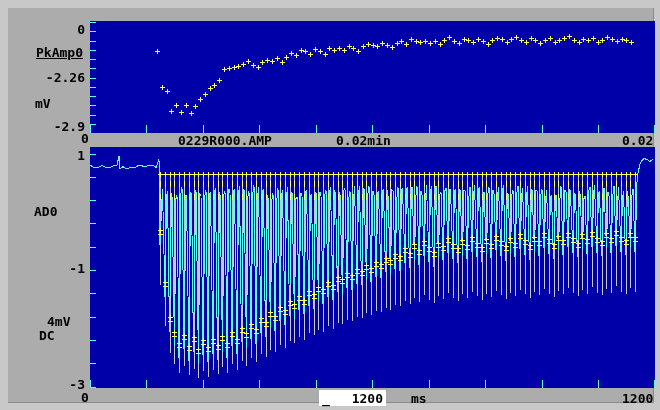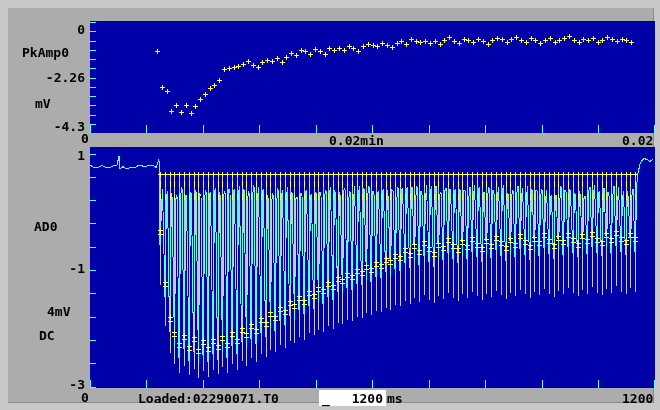--- a/index.html
+++ b/index.html
@@ -13,43 +13,43 @@
     position:absolute;left:8px;top:8px;width:645px;height:394px;
     background:#acacac;
     border-right:1px solid #8a8a8a;border-bottom:1px solid #8a8a8a;
   }
   .plot{position:absolute;display:block;}
   #topsvg{left:82px;top:13px;}
   #botsvg{left:82px;top:139px;}
   .lbl{position:absolute;font-size:13px;line-height:14px;white-space:pre;}
   .rbox{left:0;width:77px;text-align:right;}
   #t-y0{top:15px;}
-  #t-name{left:14px;top:38px;}
+  #t-name{left:28px;top:38px;text-decoration:underline;}
   #t-ymid{top:63px;}
   #t-unit{left:27px;top:89px;}
   #t-ybot{top:112px;}
   #t-x0{left:73px;top:124px;}
   #t-file{left:170px;top:126px;}
-  #t-scale{left:321px;top:126px;}
+  #t-scale{left:328px;top:126px;}
   #t-xr{left:614px;top:126px;text-align:right;}
   #b-y1{top:141px;}
-  #b-name{left:26px;top:197px;margin-top:15px;}
+  #b-name{left:26px;top:197px;}
   #b-ymid{top:254px;}
-  #b-gain{left:39px;top:297px;}
+  #b-gain{left:39px;top:307px;}
   #b-dc{left:31px;top:321px;}
   #b-ybot{top:370px;}
   #b-x0{left:73px;top:383px;}
   #b-loaded{left:130px;top:384px;}
   #sweep-box{
     position:absolute;left:311px;top:382px;width:67px;height:16px;
     background:#fff;display:flex;justify-content:space-between;
     align-items:center;padding:0 3px;box-sizing:border-box;
     font-size:13px;
   }
-  #b-ms{left:379px;top:384px;}
+  #b-ms{left:379px;top:384px;padding-left:24px;}
   #b-xr{left:614px;top:384px;}
 </style>
 </head>
 <body>
 
 <div id="screen">
   <div id="panel">
 
     <svg id="topsvg" class="plot" width="565" height="112" viewBox="0 0 565 112">
         <rect x="0" y="0" width="565" height="112" fill="#0000a8"></rect>
@@ -63,33 +63,33 @@
         <path d="M70,30V138M75,30V179M80,30V206M84,30V217M89,30V226M94,30V219M99,30V228M104,30V222M108,30V231M113,30V224M118,30V230M123,30V223M128,30V227M132,30V220M137,30V226M142,30V217M147,30V223M152,30V214M156,30V219M161,30V211M166,30V215M171,30V207M176,30V210M180,30V203M185,30V205M190,30V198M195,30V201M200,30V194M204,30V196M209,30V190M214,30V193M219,30V186M224,30V188M228,30V183M233,30V185M238,30V179M243,30V182M248,30V176M252,30V177M257,30V173M262,30V174M267,30V170M272,30V171M276,30V166M281,30V168M286,30V164M291,30V165M296,30V161M300,30V163M305,30V158M310,30V159M315,30V154M320,30V157M324,30V151M329,30V155M334,30V148M339,30V153M344,30V156M348,30V149M353,30V152M358,30V146M363,30V151M368,30V154M372,30V147M377,30V151M382,30V145M387,30V149M392,30V153M396,30V147M401,30V150M406,30V144M411,30V148M416,30V152M420,30V146M425,30V149M430,30V143M435,30V147M440,30V151M444,30V145M449,30V148M454,30V142M459,30V147M464,30V150M468,30V144M473,30V147M478,30V141M483,30V146M488,30V149M492,30V143M497,30V147M502,30V140M507,30V146M512,30V148M516,30V142M521,30V146M526,30V139M531,30V145M536,30V147M540,30V141M545,30V145" stroke="#c6c6c6" stroke-width="1" fill="none" shape-rendering="crispEdges"></path>
         <path d="M0,18L3,20L6,20.5L9,20L12,18.5L15,20L18,20.5L21,20L24,18.5L27,18L29,9L30,22L33,19.5L36,22L39,21L42,20L45,21L48,18.5L51,18.5L54,19.5L57,19L60,18.5L63,18L66,20.5L69,12L70,97.5L72,52L72.5,42L75,149.5L76.5,50L77.5,44.5L79.5,184.5L81.5,46.5L82,49.5L84.5,199L86,51.5L87,48L89,211L91,46.5L92,40L94,202L96,48.5L96.5,50L99,214L100.5,45L101.5,48L103.5,205L105.5,49.5L106,43.5L108.5,216.5L110,47.5L111,49L113,208L115,48.5L116,43L118,215L120,46L120.5,45.5L123,207L124.5,43.5L125.5,42L127.5,212.5L129.5,45.5L130,47L132.5,203.5L134,47L135,44.5L137,211L139,42L140,46L142,199L144,43.5L144.5,43L147,207L148.5,46L149.5,39.5L151.5,195L153.5,52L154,42L156.5,201L158,49L159,44L161,191.5L163,45L164,38L166,196.5L168,46L168.5,40L171,186L172.5,44L173.5,43L175.5,189.5L177.5,48L178,50L180.5,180L182,52L183,46.5L185,183.5L187,51L188,41.5L190,174L192,46.5L192.5,43L195,177.5L196.5,49.5L197.5,40.5L199.5,168.5L201.5,48L202,45L204.5,172L206,51.5L207,50L209,163L211,46.5L212,49L214,167L216,44L216.5,43.5L219,158.5L220.5,49L221.5,47L223.5,161.5L225.5,50L226,45L228.5,154.5L230,45L231,49L233,156.5L235,47L236,43.5L238,149.5L240,43.5L240.5,40.5L243,152.5L244.5,43L245.5,46.5L247.5,145L249.5,45L250,47.5L252.5,147L254,43L255,41.5L257,141L259,50L260,44L262,142.5L264,47.5L264.5,39.5L267,137L268.5,46L269.5,39.5L271.5,138L273.5,50.5L274,41.5L276.5,132L278,46.5L279,39.5L281,135L283,44L284,47.5L286,129.5L288,45L288.5,44.5L291,131L292.5,43.5L293.5,43L295.5,125L297.5,43.5L298,48.5L300.5,127.5L302,43L303,43.5L305,122L307,50L308,40.5L310,123.5L312,42L312.5,41.5L315,116L316.5,43L317.5,40L319.5,120.5L321.5,43L322,40L324.5,112L326,48L327,39L329,117.5L331,44.5L332,47.5L334,109L336,46L336.5,38L339,115L340.5,45.5L341.5,39L343.5,119.5L345.5,45.5L346,39L348.5,110L350,47L351,45L353,113.5L355,43.5L356,41L358,106L360,42.5L360.5,42.5L363,112L364.5,44L365.5,42L367.5,116L369.5,48L370,42.5L372.5,108L374,43.5L375,44L377,112.5L379,49L380,40L382,104.5L384,44L384.5,38.5L387,110L388.5,42.5L389.5,40.5L391.5,115L393.5,49.5L394,45L396.5,106.5L398,46.5L399,40L401,111.5L403,43L404,46.5L406,103L408,45L408.5,40L411,109L412.5,43L413.5,38.5L415.5,113.5L417.5,46L418,47L420.5,105.5L422,47L423,43L425,110L427,45.5L428,39L430,102L432,46.5L432.5,41.5L435,108L436.5,51.5L437.5,39L439.5,112.5L441.5,50L442,42.5L444.5,104.5L446,43.5L447,44L449,109L451,47.5L452,42.5L454,101L456,49.5L456.5,43.5L459,106.5L460.5,50L461.5,49L463.5,111.5L465.5,49.5L466,48L468.5,103L470,51.5L471,39.5L473,108L475,43.5L476,44.5L478,100L480,42.5L480.5,47L483,106L484.5,47L485.5,47.5L487.5,110L489.5,44.5L490,47L492.5,102L494,51.5L495,49L497,106.5L499,43L500,40L502,99.5L504,43.5L504.5,38.5L507,105.5L508.5,47L509.5,44L511.5,109L513.5,51L514,41L516.5,101L518,45.5L519,49L521,105.5L523,47.5L524,39L526,98.5L528,49L528.5,40L531,104.5L532.5,51.5L533.5,44L535.5,108L537.5,44L538,48.5L540.5,100L542,48.5L543,42L545,104.5L547,42.5L546.5,40L548,26L550,17L551.5,14L554,11.5L557,12.5L560,14.5L563,12" stroke="#55ffff" stroke-width="1" fill="none" shape-rendering="crispEdges"></path>
         <path d="M68,27h5M70,25v5M70,34v6M70,47v6M73,27h5M75,25v5M75,34v6M75,47v6M78,27h5M80,25v5M80,34v6M80,47v6M82,27h5M84,25v5M84,34v6M84,47v6M87,27h5M89,25v5M89,34v6M89,47v6M92,27h5M94,25v5M94,34v6M94,47v6M97,27h5M99,25v5M99,34v6M99,47v6M102,27h5M104,25v5M104,34v6M104,47v6M106,27h5M108,25v5M108,34v6M108,47v6M111,27h5M113,25v5M113,34v6M113,47v6M116,27h5M118,25v5M118,34v6M118,47v6M121,27h5M123,25v5M123,34v6M123,47v6M126,27h5M128,25v5M128,34v6M128,47v6M130,27h5M132,25v5M132,34v6M132,47v6M135,27h5M137,25v5M137,34v6M137,47v6M140,27h5M142,25v5M142,34v6M142,47v6M145,27h5M147,25v5M147,34v6M147,47v6M150,27h5M152,25v5M152,34v6M152,47v6M154,27h5M156,25v5M156,34v6M156,47v6M159,27h5M161,25v5M161,34v6M161,47v6M164,27h5M166,25v5M166,34v6M166,47v6M169,27h5M171,25v5M171,34v6M171,47v6M174,27h5M176,25v5M176,34v6M176,47v6M178,27h5M180,25v5M180,34v6M180,47v6M183,27h5M185,25v5M185,34v6M185,47v6M188,27h5M190,25v5M190,34v6M190,47v6M193,27h5M195,25v5M195,34v6M195,47v6M198,27h5M200,25v5M200,34v6M200,47v6M202,27h5M204,25v5M204,34v6M204,47v6M207,27h5M209,25v5M209,34v6M209,47v6M212,27h5M214,25v5M214,34v6M214,47v6M217,27h5M219,25v5M219,34v6M219,47v6M222,27h5M224,25v5M224,34v6M224,47v6M226,27h5M228,25v5M228,34v6M228,47v6M231,27h5M233,25v5M233,34v6M233,47v6M236,27h5M238,25v5M238,34v6M238,47v6M241,27h5M243,25v5M243,34v6M243,47v6M246,27h5M248,25v5M248,34v6M248,47v6M250,27h5M252,25v5M252,34v6M252,47v6M255,27h5M257,25v5M257,34v6M257,47v6M260,27h5M262,25v5M262,34v6M262,47v6M265,27h5M267,25v5M267,34v6M267,47v6M270,27h5M272,25v5M272,34v6M272,47v6M274,27h5M276,25v5M276,34v6M276,47v6M279,27h5M281,25v5M281,34v6M281,47v6M284,27h5M286,25v5M286,34v6M286,47v6M289,27h5M291,25v5M291,34v6M291,47v6M294,27h5M296,25v5M296,34v6M296,47v6M298,27h5M300,25v5M300,34v6M300,47v6M303,27h5M305,25v5M305,34v6M305,47v6M308,27h5M310,25v5M310,34v6M310,47v6M313,27h5M315,25v5M315,34v6M315,47v6M318,27h5M320,25v5M320,34v6M320,47v6M322,27h5M324,25v5M324,34v6M324,47v6M327,27h5M329,25v5M329,34v6M329,47v6M332,27h5M334,25v5M334,34v6M334,47v6M337,27h5M339,25v5M339,34v6M339,47v6M342,27h5M344,25v5M344,34v6M344,47v6M346,27h5M348,25v5M348,34v6M348,47v6M351,27h5M353,25v5M353,34v6M353,47v6M356,27h5M358,25v5M358,34v6M358,47v6M361,27h5M363,25v5M363,34v6M363,47v6M366,27h5M368,25v5M368,34v6M368,47v6M370,27h5M372,25v5M372,34v6M372,47v6M375,27h5M377,25v5M377,34v6M377,47v6M380,27h5M382,25v5M382,34v6M382,47v6M385,27h5M387,25v5M387,34v6M387,47v6M390,27h5M392,25v5M392,34v6M392,47v6M394,27h5M396,25v5M396,34v6M396,47v6M399,27h5M401,25v5M401,34v6M401,47v6M404,27h5M406,25v5M406,34v6M406,47v6M409,27h5M411,25v5M411,34v6M411,47v6M414,27h5M416,25v5M416,34v6M416,47v6M418,27h5M420,25v5M420,34v6M420,47v6M423,27h5M425,25v5M425,34v6M425,47v6M428,27h5M430,25v5M430,34v6M430,47v6M433,27h5M435,25v5M435,34v6M435,47v6M438,27h5M440,25v5M440,34v6M440,47v6M442,27h5M444,25v5M444,34v6M444,47v6M447,27h5M449,25v5M449,34v6M449,47v6M452,27h5M454,25v5M454,34v6M454,47v6M457,27h5M459,25v5M459,34v6M459,47v6M462,27h5M464,25v5M464,34v6M464,47v6M466,27h5M468,25v5M468,34v6M468,47v6M471,27h5M473,25v5M473,34v6M473,47v6M476,27h5M478,25v5M478,34v6M478,47v6M481,27h5M483,25v5M483,34v6M483,47v6M486,27h5M488,25v5M488,34v6M488,47v6M490,27h5M492,25v5M492,34v6M492,47v6M495,27h5M497,25v5M497,34v6M497,47v6M500,27h5M502,25v5M502,34v6M502,47v6M505,27h5M507,25v5M507,34v6M507,47v6M510,27h5M512,25v5M512,34v6M512,47v6M514,27h5M516,25v5M516,34v6M516,47v6M519,27h5M521,25v5M521,34v6M521,47v6M524,27h5M526,25v5M526,34v6M526,47v6M529,27h5M531,25v5M531,34v6M531,47v6M534,27h5M536,25v5M536,34v6M536,47v6M538,27h5M540,25v5M540,34v6M540,47v6M543,27h5M545,25v5M545,34v6M545,47v6" stroke="#ffff55" stroke-width="1" fill="none" shape-rendering="crispEdges"></path>
         <path d="M68,83h5M70,81v5M68,87h5M73,135h5M75,133v5M73,139h5M78,170h5M80,168v5M78,174h5M82,185h5M84,183v5M82,189h5M87,196h5M89,194v5M87,200h5M92,188h5M94,186v5M92,192h5M97,199h5M99,197v5M97,203h5M102,190h5M104,188v5M102,194h5M106,202h5M108,200v5M106,206h5M111,193h5M113,191v5M111,197h5M116,200h5M118,198v5M116,204h5M121,192h5M123,190v5M121,196h5M126,198h5M128,196v5M126,202h5M130,189h5M132,187v5M130,193h5M135,196h5M137,194v5M135,200h5M140,185h5M142,183v5M140,189h5M145,192h5M147,190v5M145,196h5M150,181h5M152,179v5M150,185h5M154,186h5M156,184v5M154,190h5M159,177h5M161,175v5M159,181h5M164,182h5M166,180v5M164,186h5M169,171h5M171,169v5M169,175h5M174,175h5M176,173v5M174,179h5M178,165h5M180,163v5M178,169h5M183,169h5M185,167v5M183,173h5M188,160h5M190,158v5M188,164h5M193,163h5M195,161v5M193,167h5M198,154h5M200,152v5M198,158h5M202,157h5M204,155v5M202,161h5M207,149h5M209,147v5M207,153h5M212,153h5M214,151v5M212,157h5M217,144h5M219,142v5M217,148h5M222,147h5M224,145v5M222,151h5M226,140h5M228,138v5M226,144h5M231,142h5M233,140v5M231,146h5M236,135h5M238,133v5M236,139h5M241,138h5M243,136v5M241,142h5M246,130h5M248,128v5M246,134h5M250,132h5M252,130v5M250,136h5M255,126h5M257,124v5M255,130h5M260,128h5M262,126v5M260,132h5M265,122h5M267,120v5M265,126h5M270,124h5M272,122v5M270,128h5M274,118h5M276,116v5M274,122h5M279,121h5M281,119v5M279,125h5M284,115h5M286,113v5M284,119h5M289,117h5M291,115v5M289,121h5M294,111h5M296,109v5M294,115h5M298,113h5M300,111v5M298,117h5M303,107h5M305,105v5M303,111h5M308,109h5M310,107v5M308,113h5M313,101h5M315,99v5M313,105h5M318,106h5M320,104v5M318,110h5M322,97h5M324,95v5M322,101h5M327,103h5M329,101v5M327,107h5M332,94h5M334,92v5M332,98h5M337,100h5M339,98v5M337,104h5M342,105h5M344,103v5M342,109h5M346,96h5M348,94v5M346,100h5M351,99h5M353,97v5M351,103h5M356,91h5M358,89v5M356,95h5M361,97h5M363,95v5M361,101h5M366,101h5M368,99v5M366,105h5M370,93h5M372,91v5M370,97h5M375,98h5M377,96v5M375,102h5M380,90h5M382,88v5M380,94h5M385,96h5M387,94v5M385,100h5M390,100h5M392,98v5M390,104h5M394,92h5M396,90v5M394,96h5M399,97h5M401,95v5M399,101h5M404,89h5M406,87v5M404,93h5M409,94h5M411,92v5M409,98h5M414,99h5M416,97v5M414,103h5M418,91h5M420,89v5M418,95h5M423,96h5M425,94v5M423,100h5M428,87h5M430,85v5M428,91h5M433,93h5M435,91v5M433,97h5M438,98h5M440,96v5M438,102h5M442,90h5M444,88v5M442,94h5M447,94h5M449,92v5M447,98h5M452,86h5M454,84v5M452,90h5M457,92h5M459,90v5M457,96h5M462,97h5M464,95v5M462,101h5M466,89h5M468,87v5M466,93h5M471,93h5M473,91v5M471,97h5M476,86h5M478,84v5M476,90h5M481,91h5M483,89v5M481,95h5M486,96h5M488,94v5M486,100h5M490,87h5M492,85v5M490,91h5M495,92h5M497,90v5M495,96h5M500,85h5M502,83v5M500,89h5M505,91h5M507,89v5M505,95h5M510,94h5M512,92v5M510,98h5M514,86h5M516,84v5M514,90h5M519,91h5M521,89v5M519,95h5M524,84h5M526,82v5M524,88h5M529,90h5M531,88v5M529,94h5M534,93h5M536,91v5M534,97h5M538,86h5M540,84v5M538,90h5M543,90h5M545,88v5M543,94h5" stroke="#ffff55" stroke-width="1" fill="none" shape-rendering="crispEdges"></path>
       </svg>
 
     <div class="lbl rbox" id="t-y0">0</div>
     <div class="lbl" id="t-name">PkAmp0</div>
     <div class="lbl rbox" id="t-ymid">-2.26</div>
     <div class="lbl" id="t-unit">mV</div>
-    <div class="lbl rbox" id="t-ybot">-4.3</div>
+    <div class="lbl rbox" id="t-ybot">-2.9</div>
     <div class="lbl" id="t-x0">0</div>
+    <div class="lbl" id="t-file">0229R000.AMP</div>
     <div class="lbl" id="t-scale">0.02min</div>
     <div class="lbl" id="t-xr">0.02</div>
 
     <div class="lbl rbox" id="b-y1">1</div>
     <div class="lbl" id="b-name">AD0</div>
     <div class="lbl rbox" id="b-ymid">-1</div>
     <div class="lbl" id="b-gain">4mV</div>
     <div class="lbl" id="b-dc">DC</div>
     <div class="lbl rbox" id="b-ybot">-3</div>
     <div class="lbl" id="b-x0">0</div>
-    <div class="lbl" id="b-loaded">Loaded:02290071.T0</div>
 
     <div id="sweep-box">
       <span>_</span>
       <span>1200</span>
     </div>
     <div class="lbl" id="b-ms">ms</div>
     <div class="lbl" id="b-xr">1200</div>
   </div>
 </div>
 

